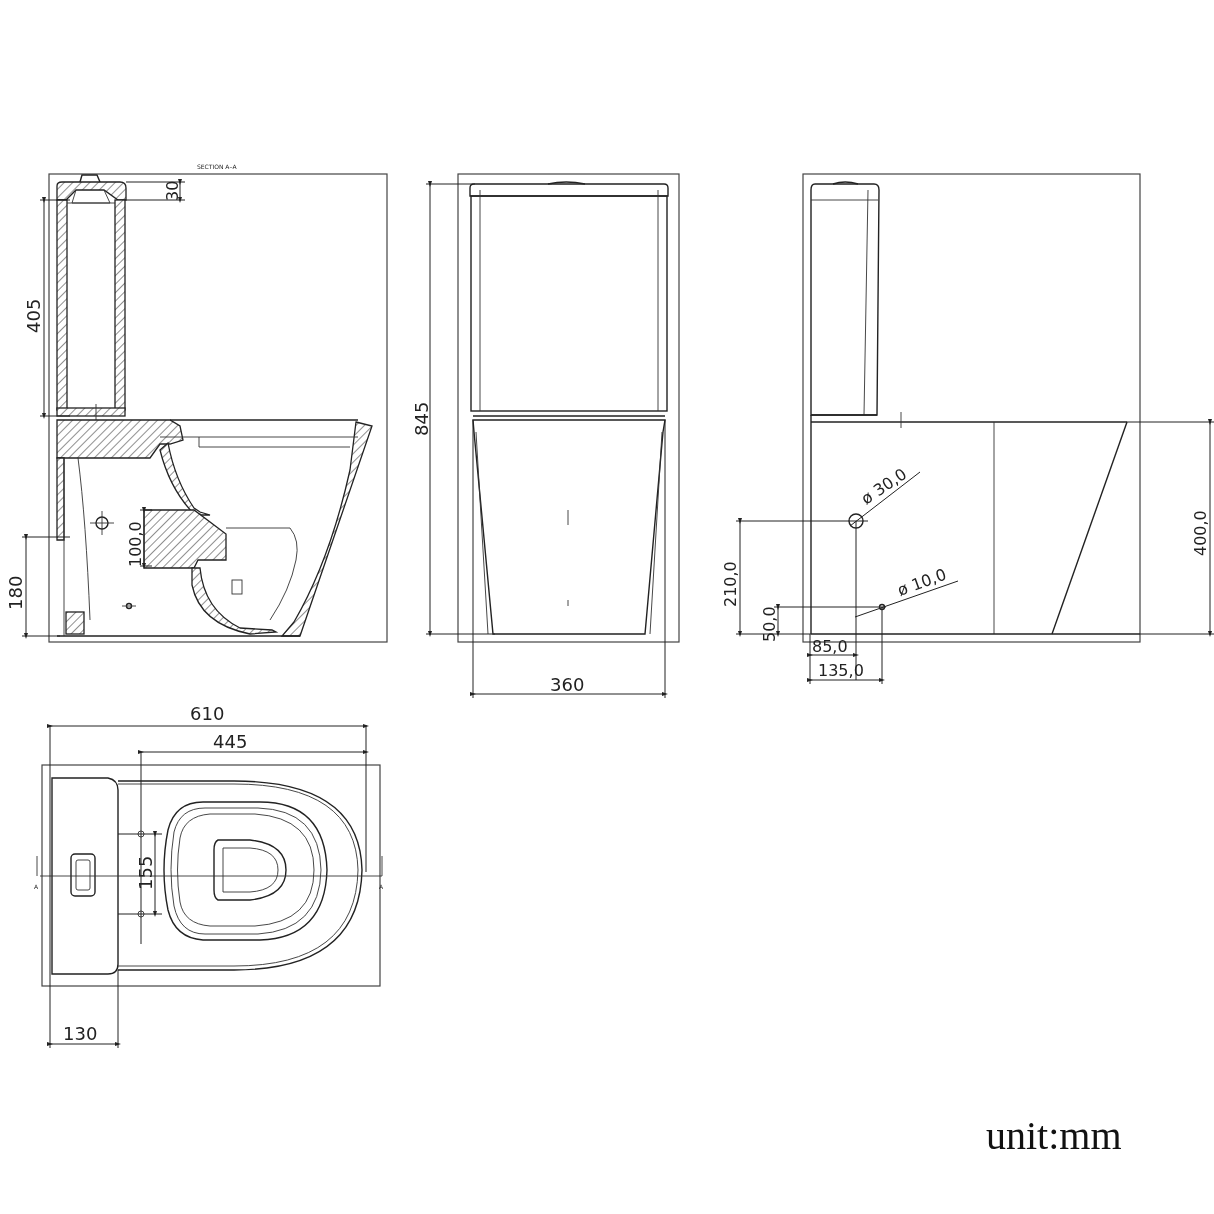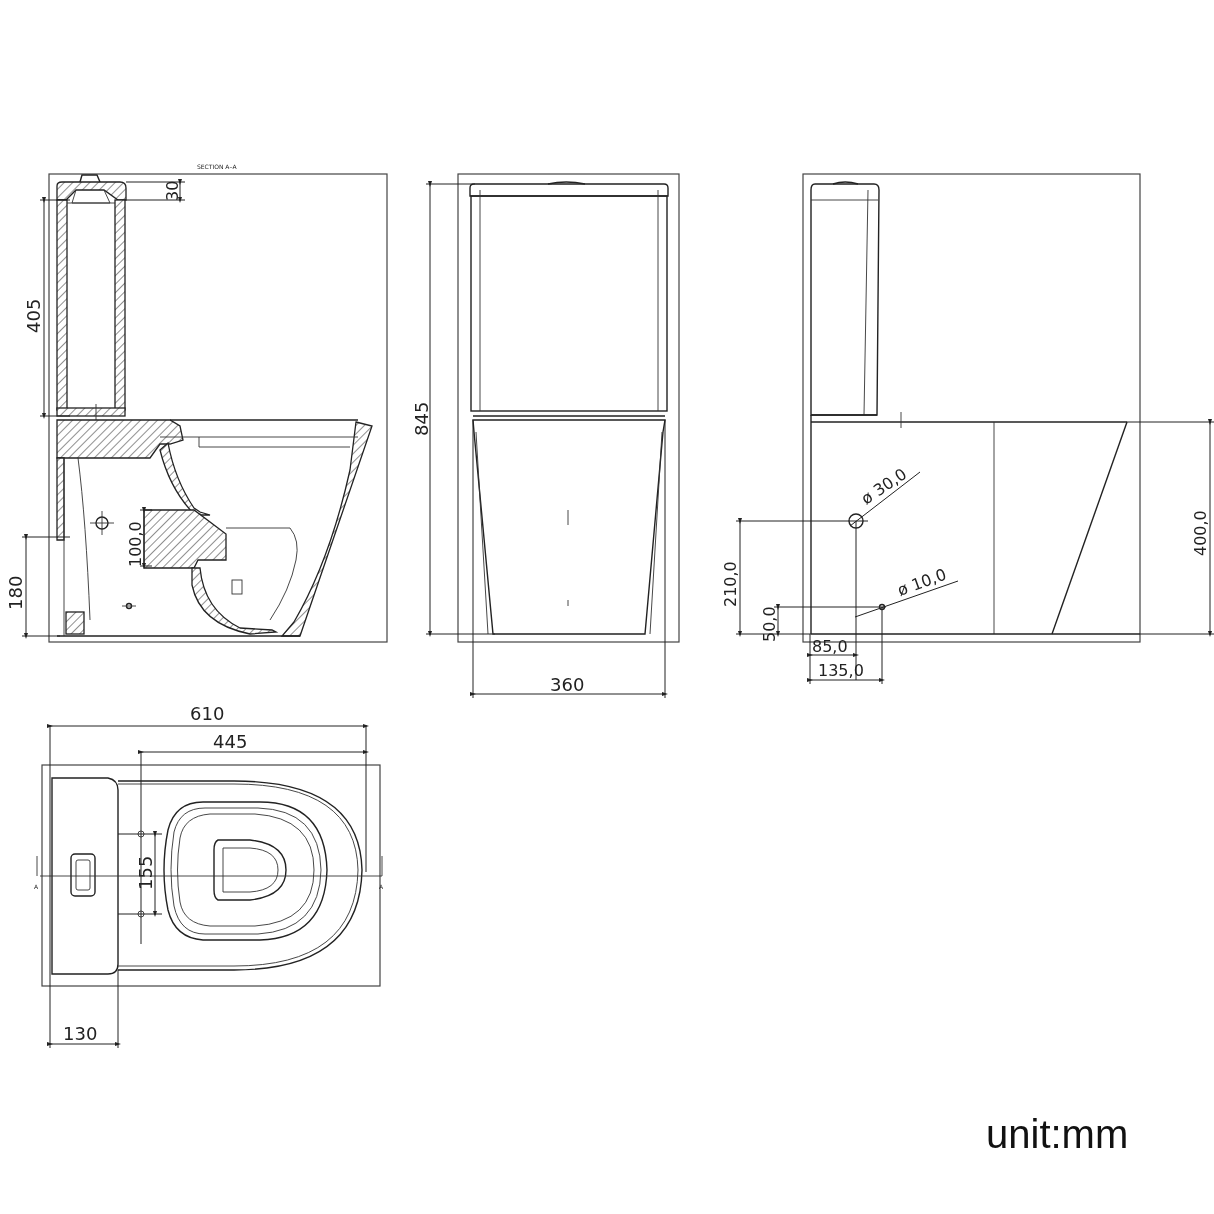--- a/index.html
+++ b/index.html
@@ -6,21 +6,21 @@
   body{width:1214px;height:1214px;position:relative;overflow:hidden;font-family:"DejaVu Sans",sans-serif;}
   svg{position:absolute;left:0;top:0;}
   .ln{stroke:#222;stroke-width:1.4;fill:none;}
   .thin{stroke:#333;stroke-width:0.9;fill:none;}
   .frame{stroke:#444;stroke-width:1.2;fill:none;}
   .dim{stroke:#222;stroke-width:1;fill:none;}
   .hatch{fill:url(#hatch);stroke:#222;stroke-width:1.3;}
   .dtext{font-family:"DejaVu Sans",sans-serif;font-size:18px;fill:#222;}
   .dtext-sm{font-family:"DejaVu Sans",sans-serif;font-size:16px;fill:#222;}
   .tiny{font-family:"DejaVu Sans",sans-serif;font-size:6px;fill:#222;}
-  .unit{position:absolute;left:986px;top:1112px;font-family:Liberation Sans, sans-serif;font-size:40px;color:#111;}
+  .unit{position:absolute;left:986px;top:1112px;font-family:Liberation Serif, serif;font-size:40px;color:#111;}
 </style>
 </head>
 <body>
 
 <svg width="1214" height="1214" viewBox="0 0 1214 1214" xmlns="http://www.w3.org/2000/svg">
   <defs>
     <pattern id="hatch" width="6" height="6" patternUnits="userSpaceOnUse" patternTransform="rotate(45)">
       <rect width="6" height="6" fill="#fff"></rect>
       <line x1="0" y1="0" x2="0" y2="6" stroke="#222" stroke-width="1"></line>
     </pattern>

